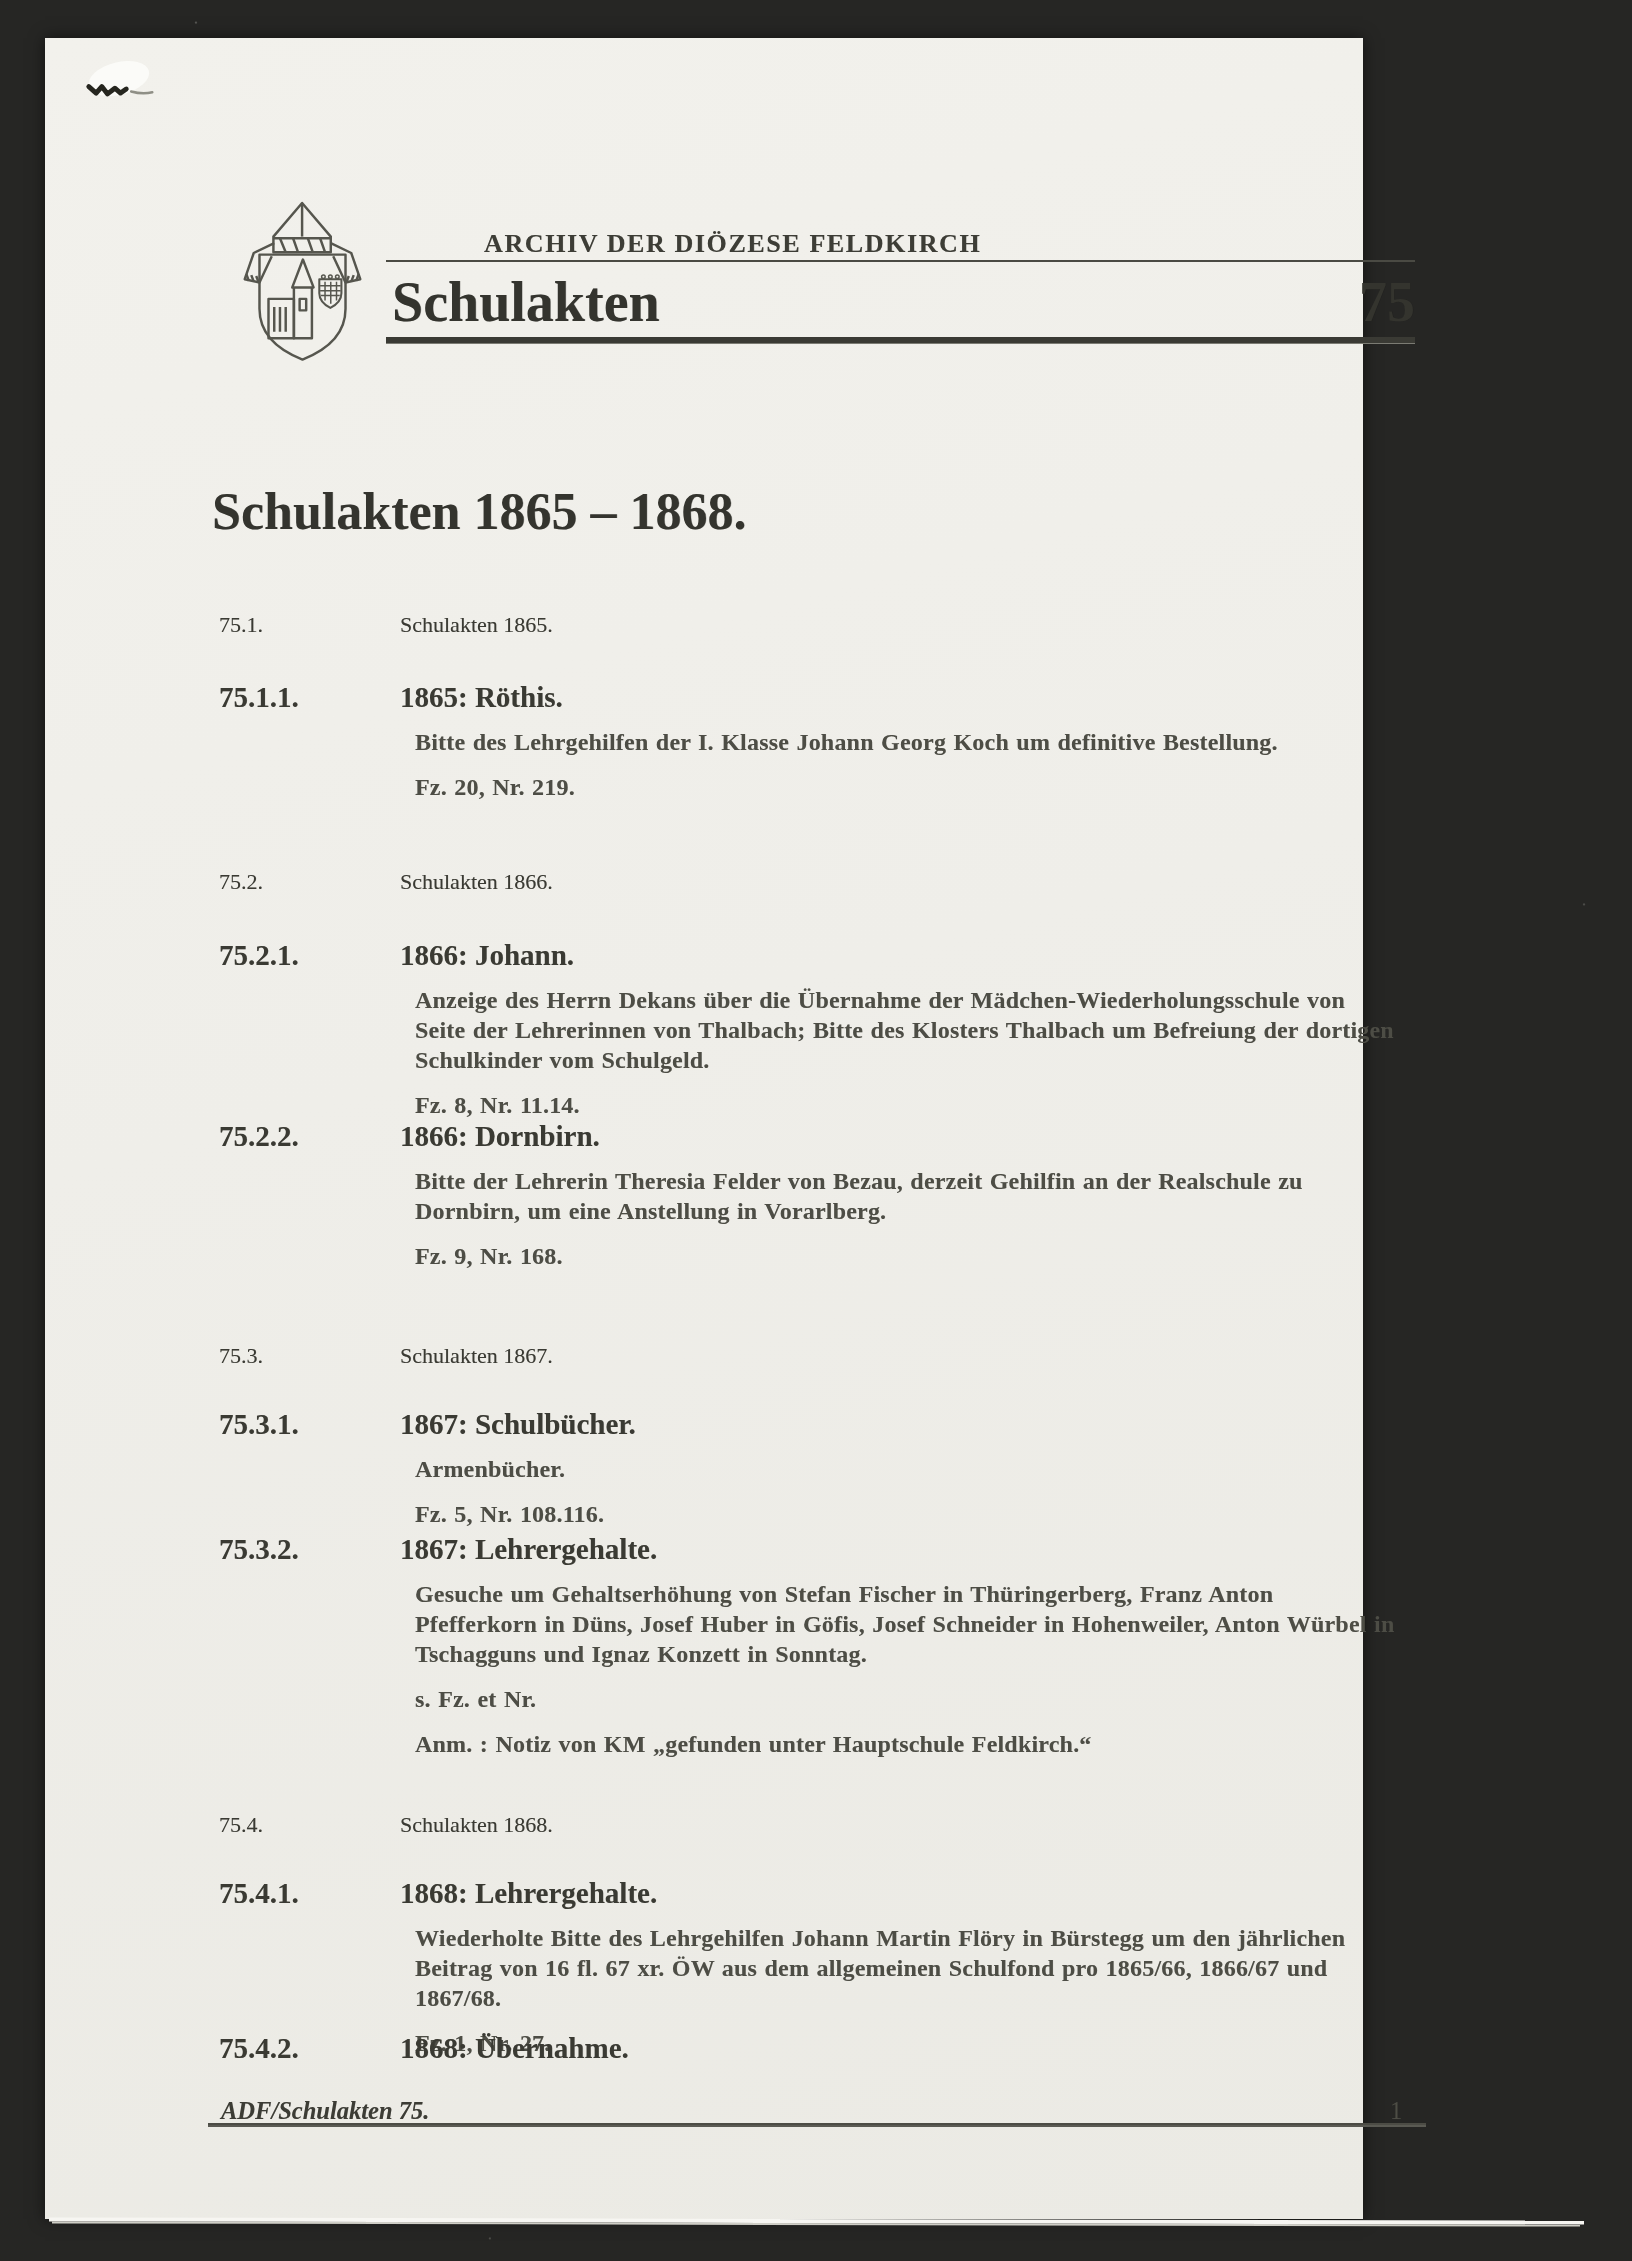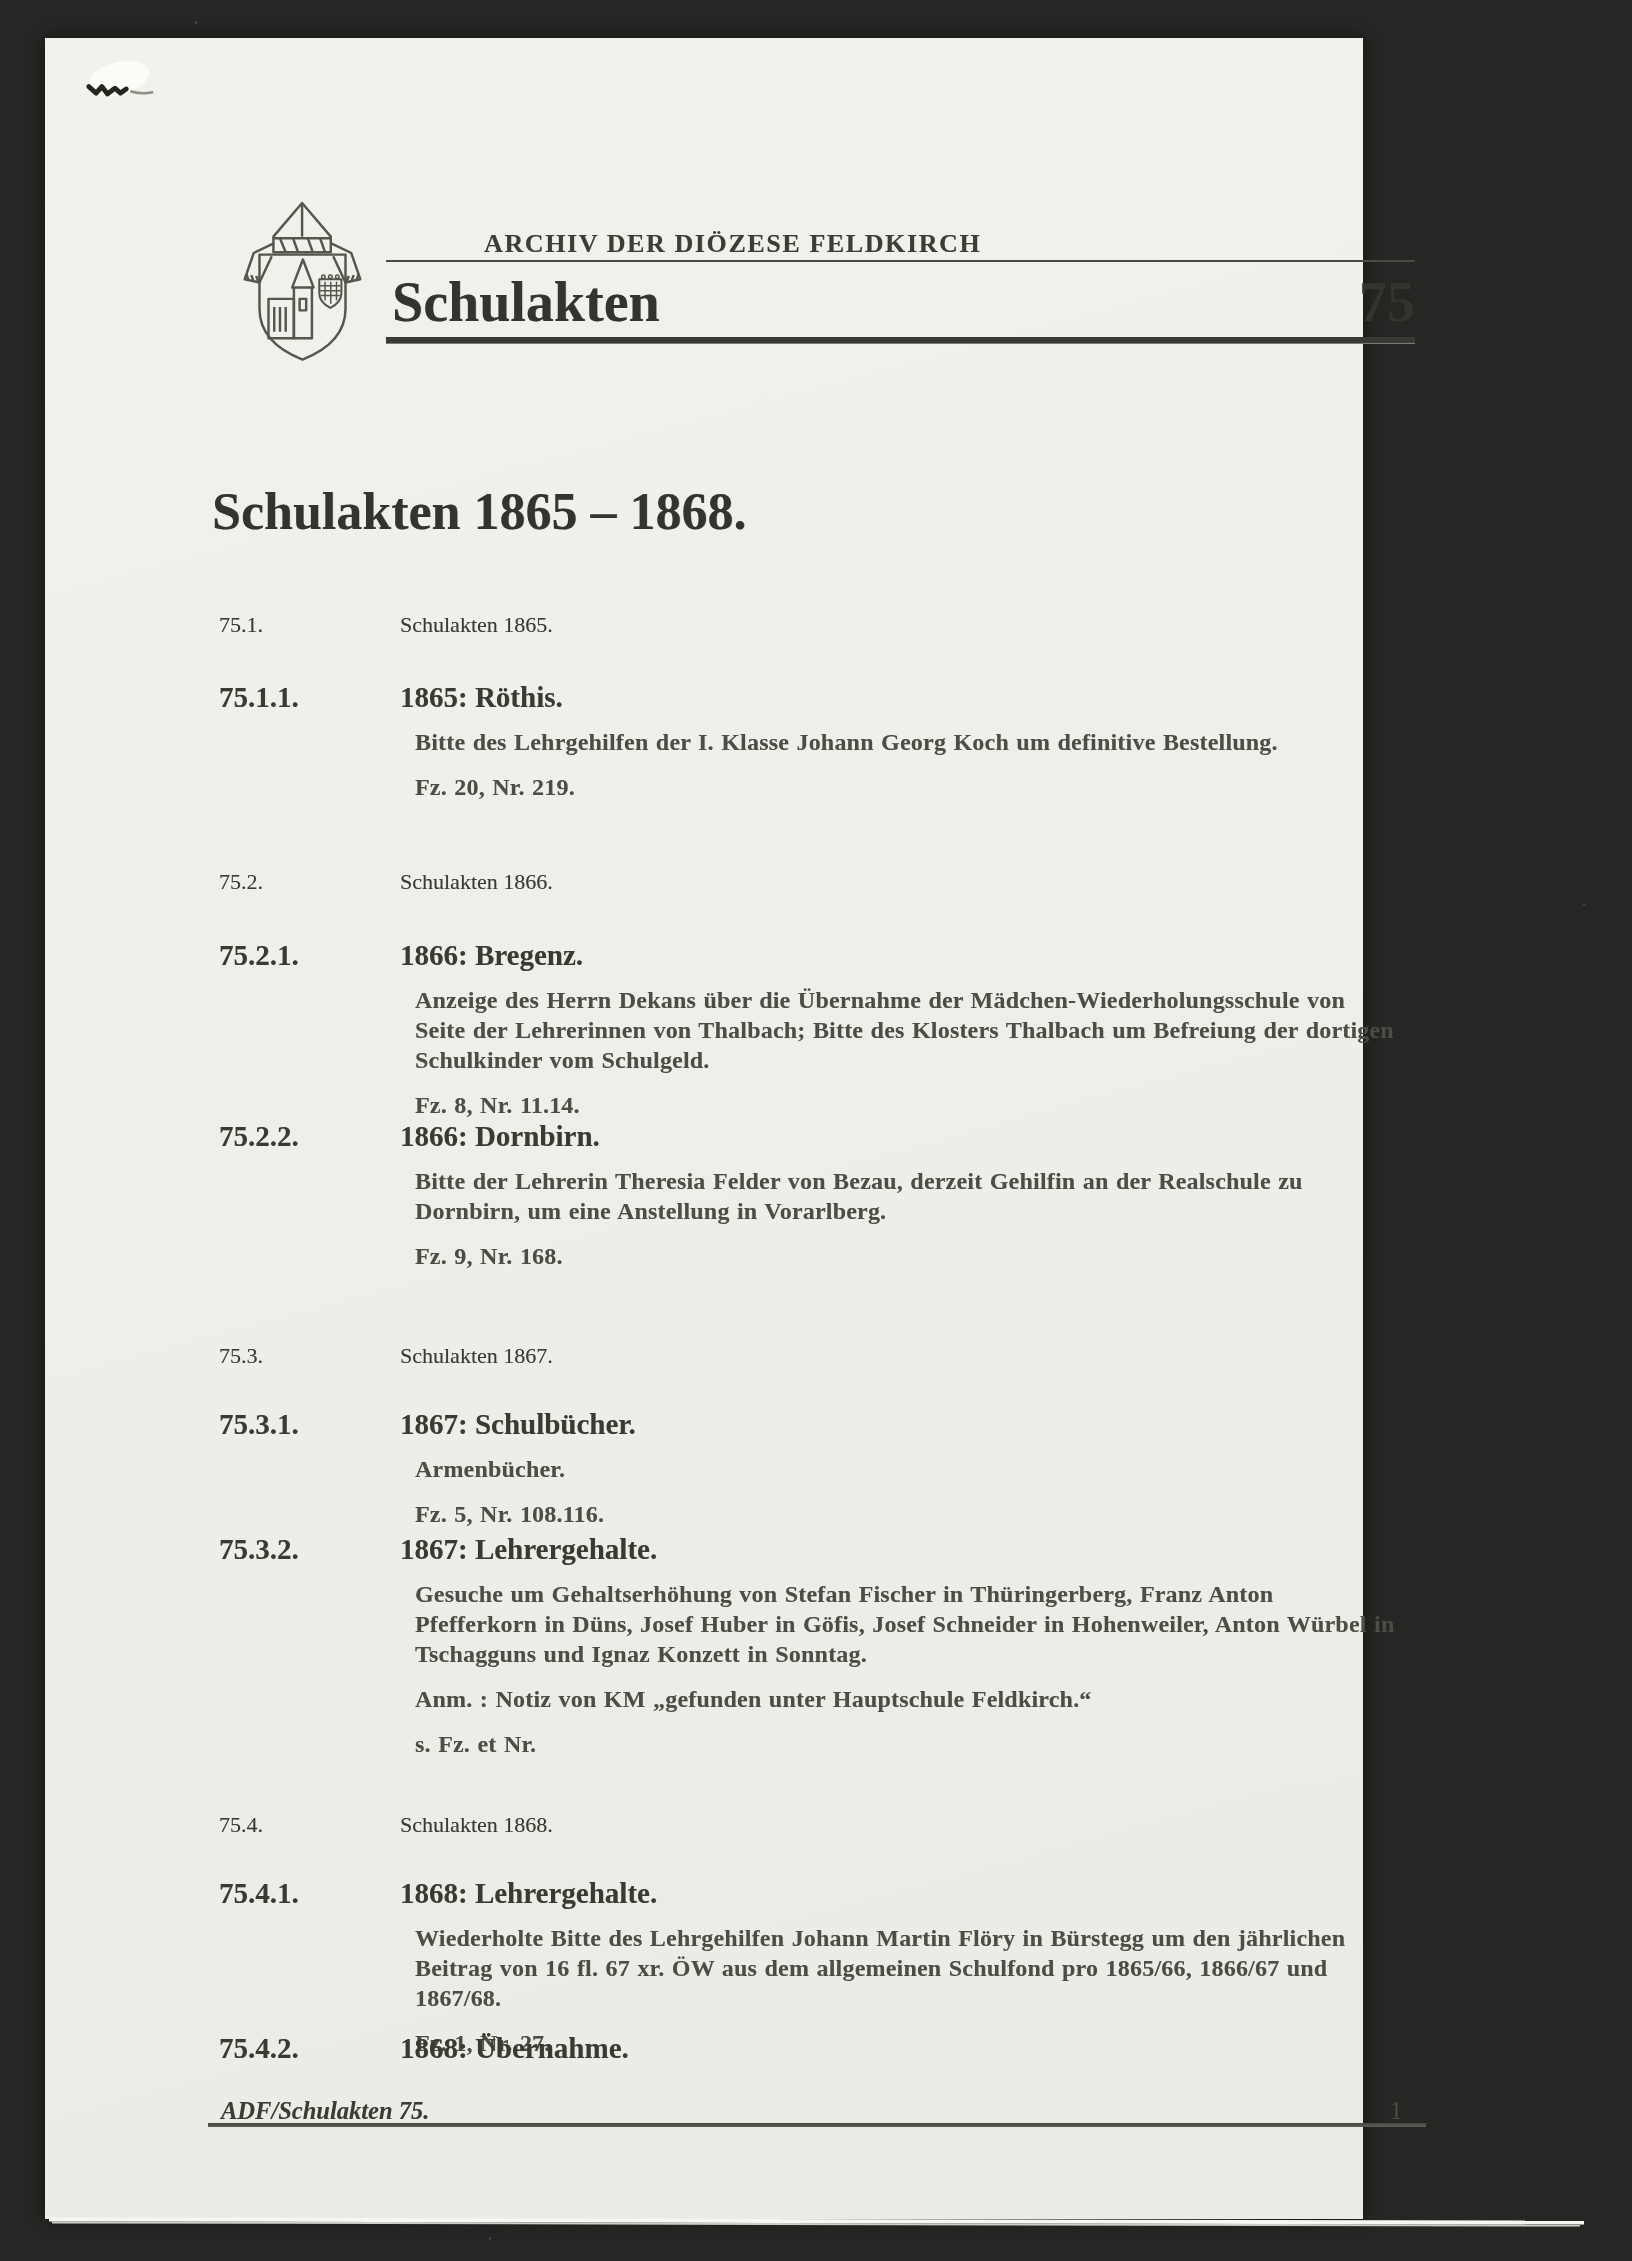--- a/index.html
+++ b/index.html
@@ -155,21 +155,21 @@
     </div>
   </div>
 
   <div class="section-head" style="top:826px">
     <span class="num">75.2.</span>
     <span class="stitle">Schulakten 1866.</span>
   </div>
   <div class="entry" style="top:900px">
     <span class="num">75.2.1.</span>
     <div>
-      <div class="etitle">1866: Bregenz.</div>
+      <div class="etitle">1866: Johann.</div>
       <div class="ebody">
         <p>Anzeige des Herrn Dekans über die Übernahme der Mädchen-Wiederholungsschule von Seite der Lehrerinnen von Thalbach; Bitte des Klosters Thalbach um Befreiung der dortigen Schulkinder vom Schulgeld.</p>
         <p>Fz. 8, Nr. 11.14.</p>
       </div>
     </div>
   </div>
   <div class="entry" style="top:1081px">
     <span class="num">75.2.2.</span>
     <div>
       <div class="etitle">1866: Dornbirn.</div>
@@ -193,22 +193,22 @@
         <p>Fz. 5, Nr. 108.116.</p>
       </div>
     </div>
   </div>
   <div class="entry" style="top:1494px">
     <span class="num">75.3.2.</span>
     <div>
       <div class="etitle">1867: Lehrergehalte.</div>
       <div class="ebody">
         <p>Gesuche um Gehaltserhöhung von Stefan Fischer in Thüringerberg, Franz Anton Pfefferkorn in Düns, Josef Huber in Göfis, Josef Schneider in Hohenweiler, Anton Würbel in Tschagguns und Ignaz Konzett in Sonntag.</p>
+        <p>s. Fz. et Nr.</p>
         <p>Anm. : Notiz von KM „gefunden unter Hauptschule Feldkirch.“</p>
-        <p>s. Fz. et Nr.</p>
       </div>
     </div>
   </div>
 
   <div class="section-head" style="top:1769px">
     <span class="num">75.4.</span>
     <span class="stitle">Schulakten 1868.</span>
   </div>
   <div class="entry" style="top:1838px">
     <span class="num">75.4.1.</span>

